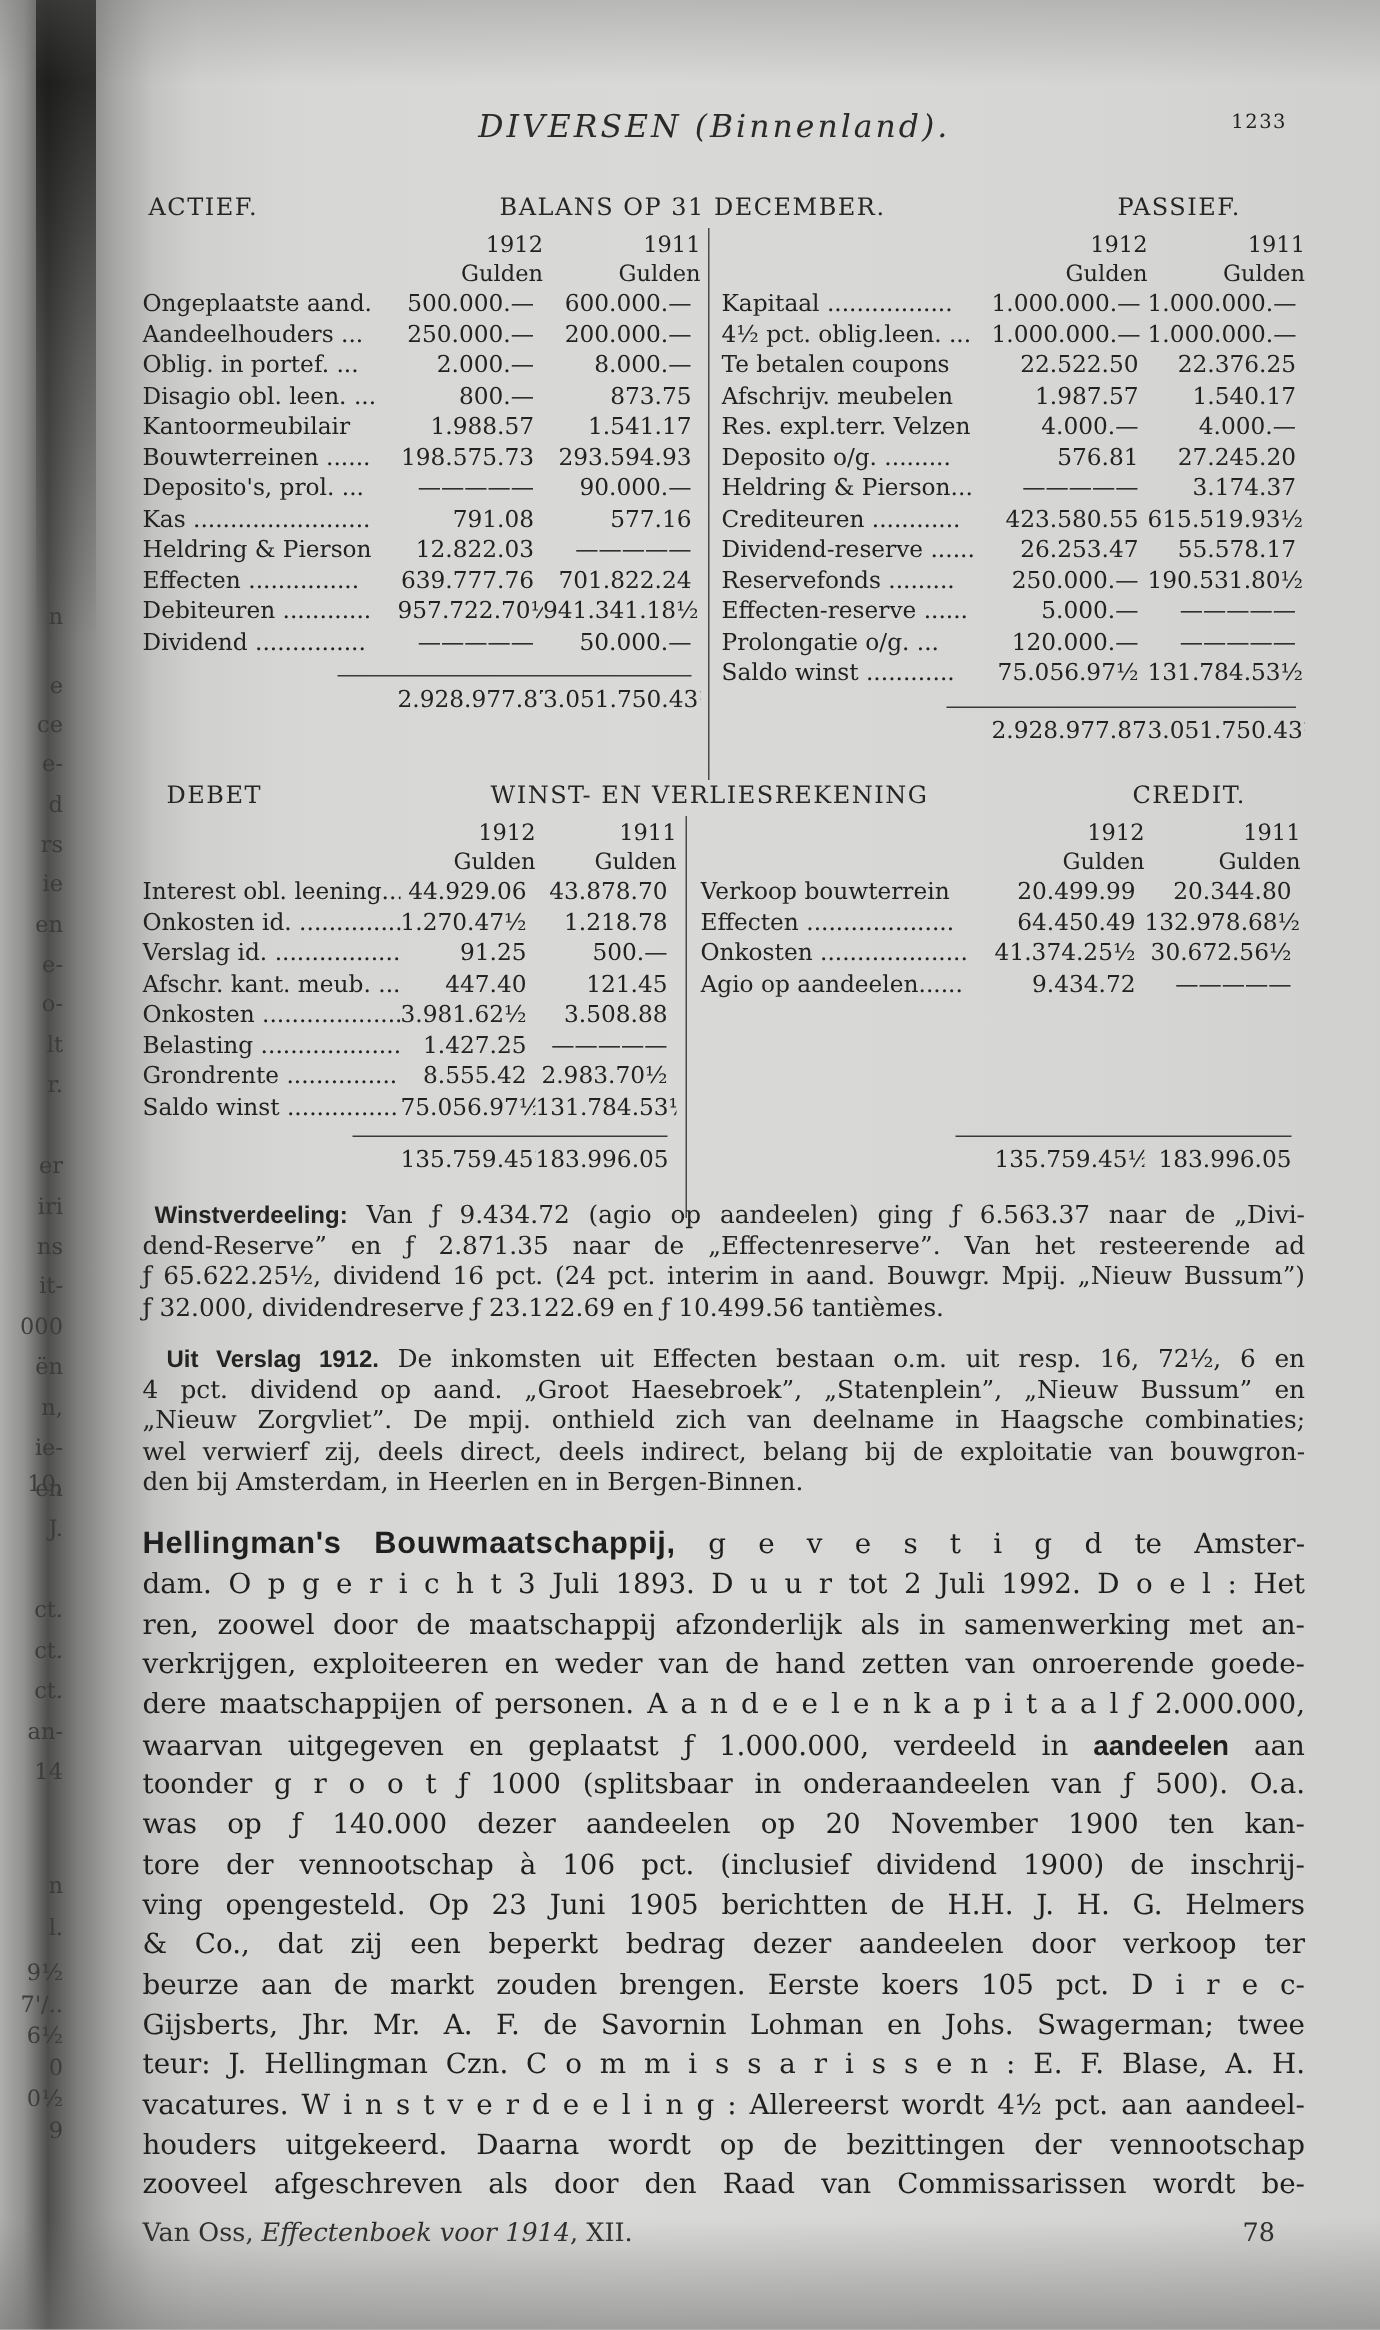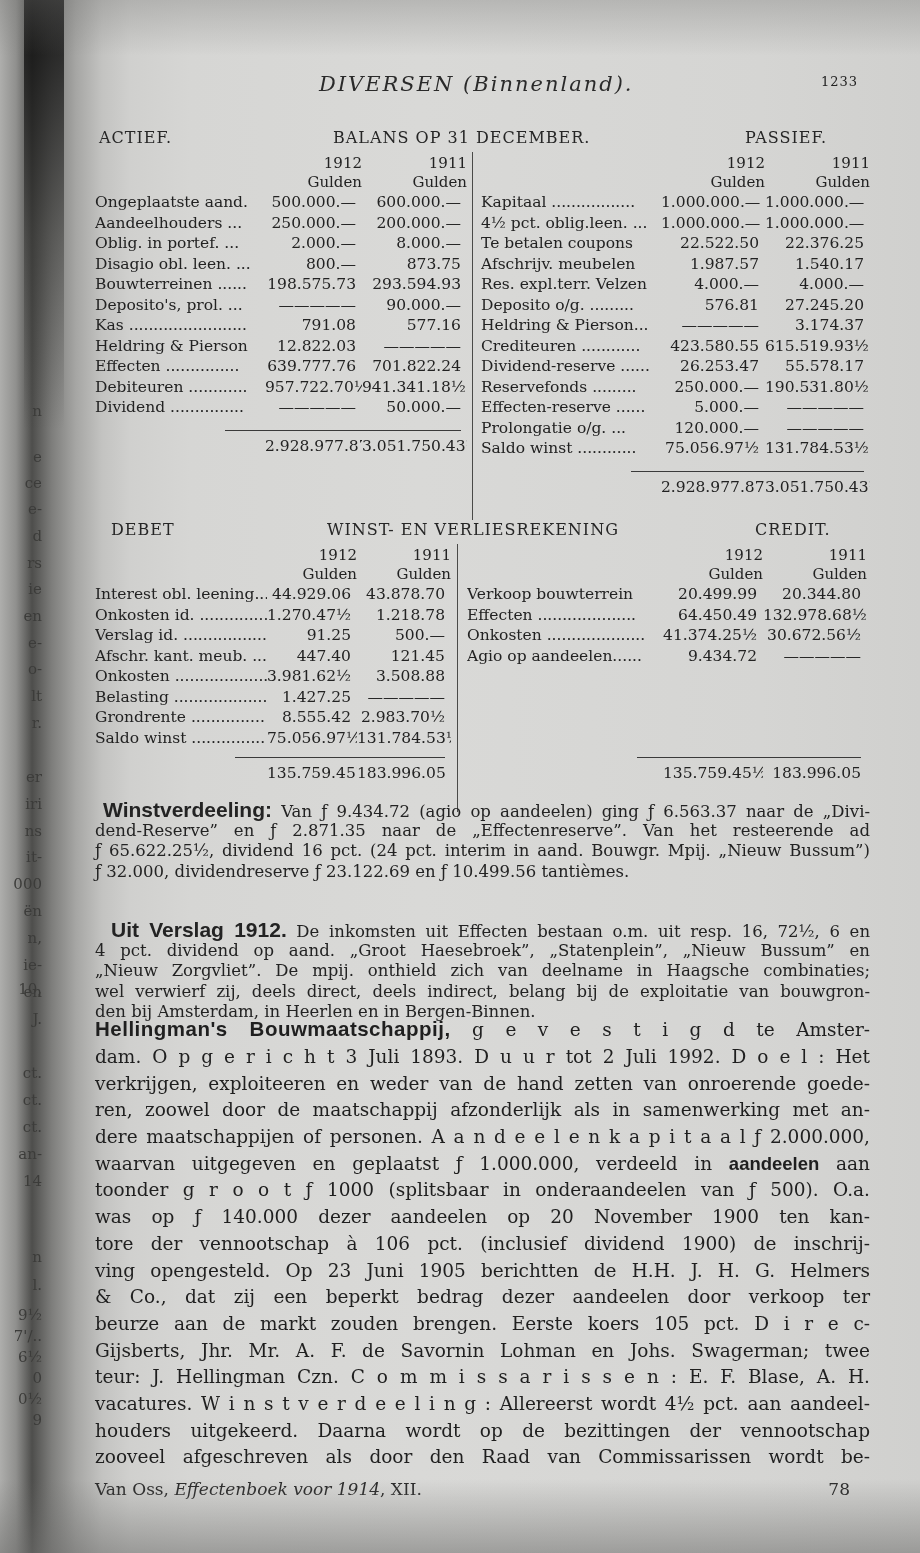--- a/index.html
+++ b/index.html
@@ -49,23 +49,23 @@
   .balance .vdivider{left:377px;top:24px;height:368px;}
   .pnl .vdivider{left:362px;top:24px;height:268px;}
   .credit-spacer{height:82px;}
   
   .para{position:absolute;left:0;width:775px;font-size:16.5px;color:#232323;}
   .para .line{height:20.6px;line-height:20.6px;text-align:justify;white-space:normal;}
   .para .line::after{content:"";display:inline-block;width:100%;height:0;}
   .para .line.last{text-align:left;}
   .para .line.last::after{content:none;}
   .para1{top:800px;}
-  .para2{top:896px;margin-top:24px;}
+  .para2{top:896px;}
   .bseg{font-family:"Liberation Sans",sans-serif;font-weight:700;}
-  .para1 .bseg,.para2 .bseg{font-size:21px;}
+  .para1 .bseg,.para2 .bseg{font-size:16px;}
   .entry{position:absolute;left:0;top:1014px;width:775px;font-size:18.5px;color:#1f1f1f;}
   .entry .line{height:26.7px;line-height:26.7px;text-align:justify;}
   .entry .line::after{content:"";display:inline-block;width:100%;height:0;}
   .entry .line-head{height:30px;line-height:30px;}
   .entry .line-head .bseg{font-size:20.5px;letter-spacing:.5px;}
   .entry .bseg{font-size:18.5px;}
   .indent1{padding-left:8px;}
   .indent2{padding-left:16px;}
   
   .pfoot{position:absolute;left:0;top:1479px;width:775px;height:24px;font-size:17px;color:#2b2b2b;}
@@ -159,20 +159,25 @@
               <span class="lbl">Oblig. in portef. ...</span>
               <span class="val">2.000.—</span>
               <span class="val">8.000.—</span>
             </div>
           <div class="trow">
               <span class="lbl">Disagio obl. leen. ...</span>
               <span class="val">800.—</span>
               <span class="val">873.75</span>
             </div>
           <div class="trow">
+              <span class="lbl">Kantoormeubilair</span>
+              <span class="val">1.988.57</span>
+              <span class="val">1.541.17</span>
+            </div>
+          <div class="trow">
               <span class="lbl">Bouwterreinen ......</span>
               <span class="val">198.575.73</span>
               <span class="val">293.594.93</span>
             </div>
           <div class="trow">
               <span class="lbl">Deposito's, prol. ...</span>
               <span class="val">—————</span>
               <span class="val">90.000.—</span>
             </div>
           <div class="trow">
@@ -413,22 +418,22 @@
       <div class="line indent2"><span></span><span class="bseg">Uit Verslag 1912.</span><span> De inkomsten uit Effecten bestaan o.m. uit resp. 16, 72½, 6 en</span></div>
       <div class="line"><span>4 pct. dividend op aand. „Groot Haesebroek”, „Statenplein”, „Nieuw Bussum” en</span></div>
       <div class="line"><span>„Nieuw Zorgvliet”. De mpij. onthield zich van deelname in Haagsche combinaties;</span></div>
       <div class="line"><span>wel verwierf zij, deels direct, deels indirect, belang bij de exploitatie van bouwgron-</span></div>
       <div class="line last"><span>den bij Amsterdam, in Heerlen en in Bergen-Binnen.</span></div>
     </div>
 
     <div class="entry">
       <div class="line line-head"><span></span><span class="bseg">Hellingman's Bouwmaatschappij,</span><span> g e v e s t i g d te Amster-</span></div>
       <div class="line"><span>dam. O p g e r i c h t 3 Juli 1893. D u u r tot 2 Juli 1992. D o e l : Het</span></div>
+      <div class="line"><span>ren, zoowel door de maatschappij afzonderlijk als in samenwerking met an-</span></div>
       <div class="line"><span>verkrijgen, exploiteeren en weder van de hand zetten van onroerende goede-</span></div>
-      <div class="line"><span>ren, zoowel door de maatschappij afzonderlijk als in samenwerking met an-</span></div>
       <div class="line"><span>dere maatschappijen of personen. A a n d e e l e n k a p i t a a l ƒ 2.000.000,</span></div>
       <div class="line"><span>waarvan uitgegeven en geplaatst ƒ 1.000.000, verdeeld in </span><span class="bseg">aandeelen</span><span> aan</span></div>
       <div class="line"><span>toonder g r o o t ƒ 1000 (splitsbaar in onderaandeelen van ƒ 500). O.a.</span></div>
       <div class="line"><span>was op ƒ 140.000 dezer aandeelen op 20 November 1900 ten kan-</span></div>
       <div class="line"><span>tore der vennootschap à 106 pct. (inclusief dividend 1900) de inschrij-</span></div>
       <div class="line"><span>ving opengesteld. Op 23 Juni 1905 berichtten de H.H. J. H. G. Helmers</span></div>
       <div class="line"><span>&amp; Co., dat zij een beperkt bedrag dezer aandeelen door verkoop ter</span></div>
       <div class="line"><span>beurze aan de markt zouden brengen. Eerste koers 105 pct. D i r e c-</span></div>
       <div class="line"><span>Gijsberts, Jhr. Mr. A. F. de Savornin Lohman en Johs. Swagerman; twee</span></div>
       <div class="line"><span>teur: J. Hellingman Czn. C o m m i s s a r i s s e n : E. F. Blase, A. H.</span></div>

